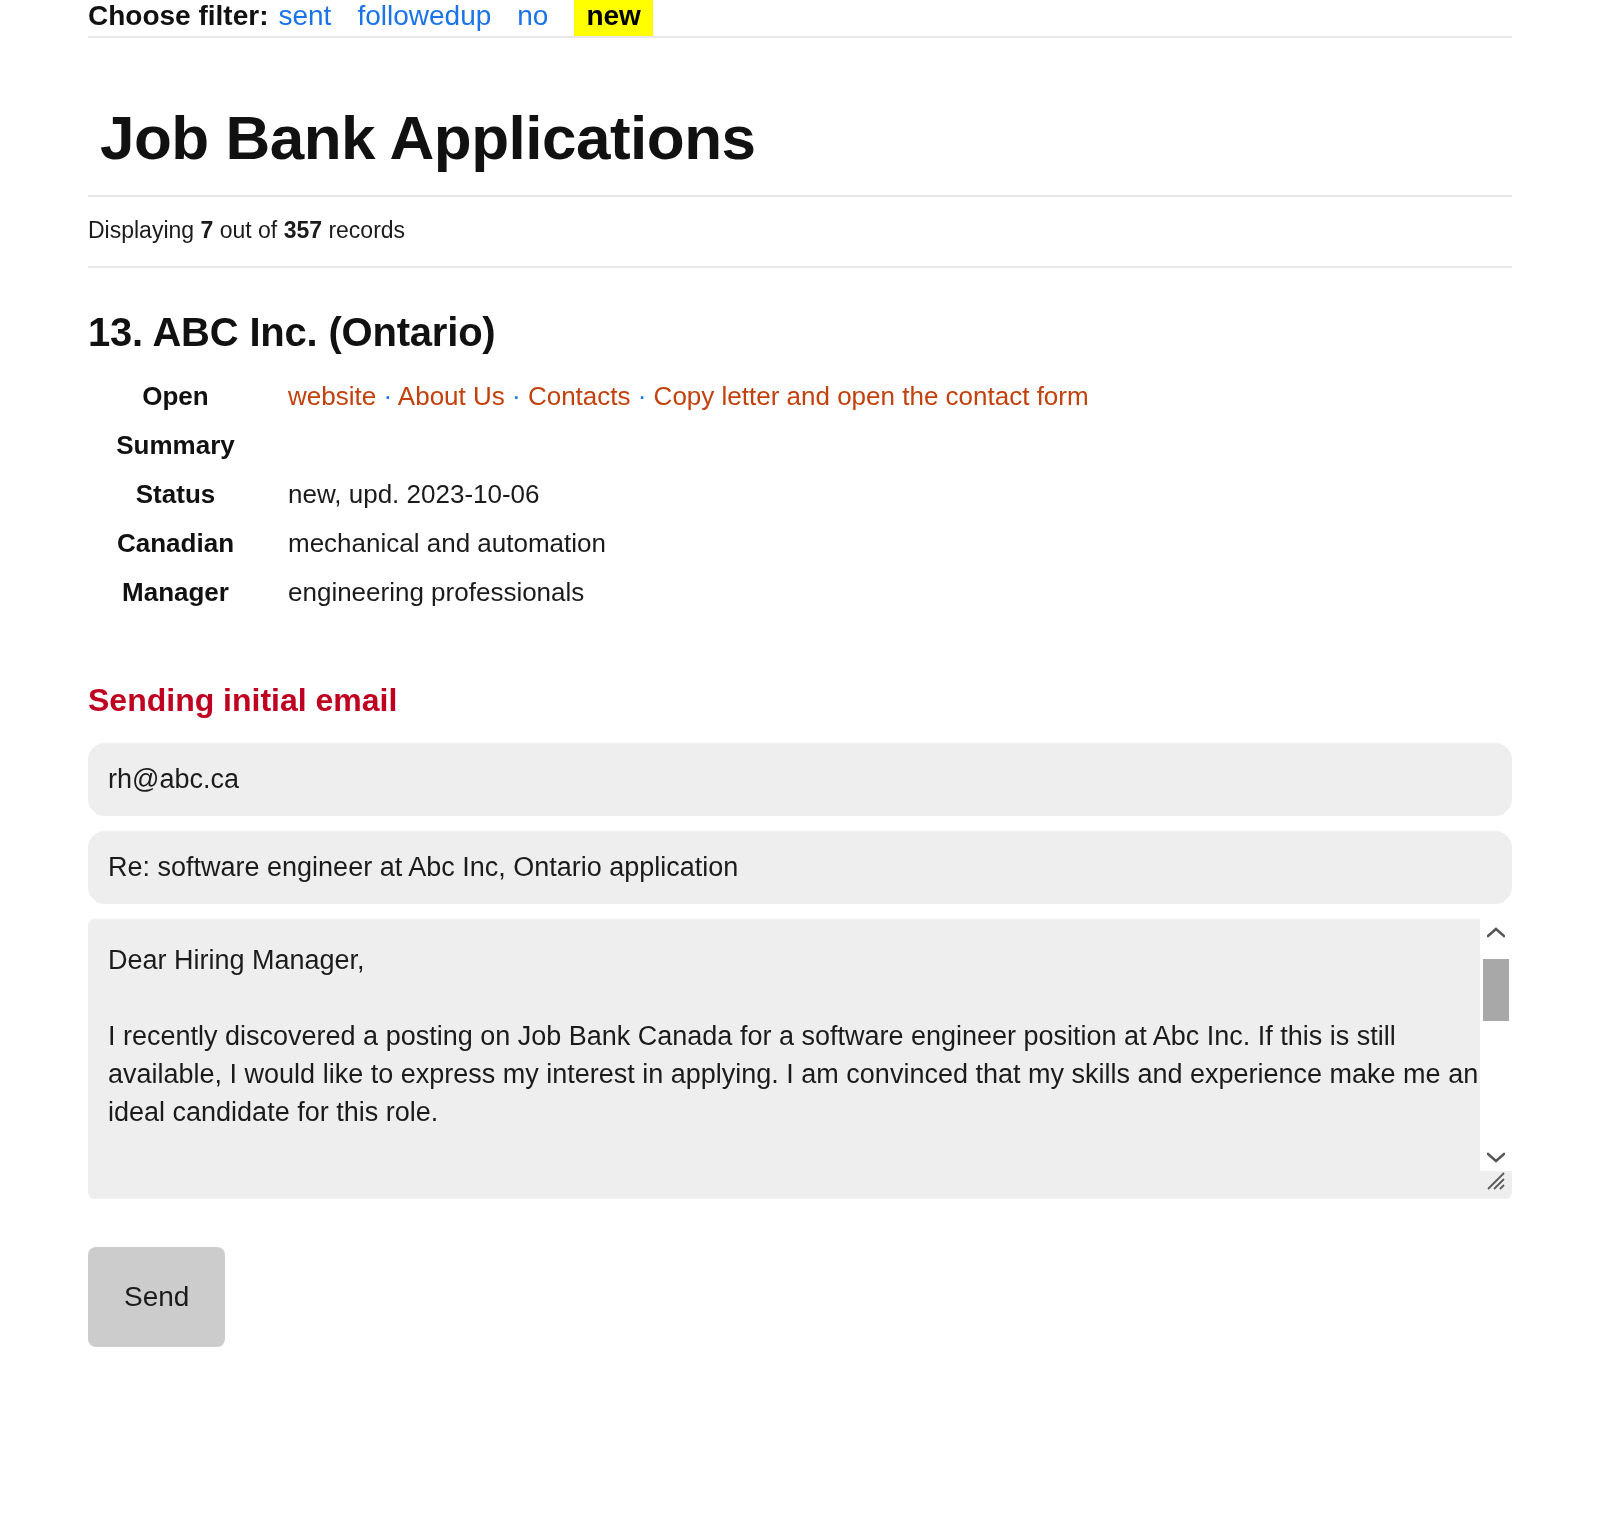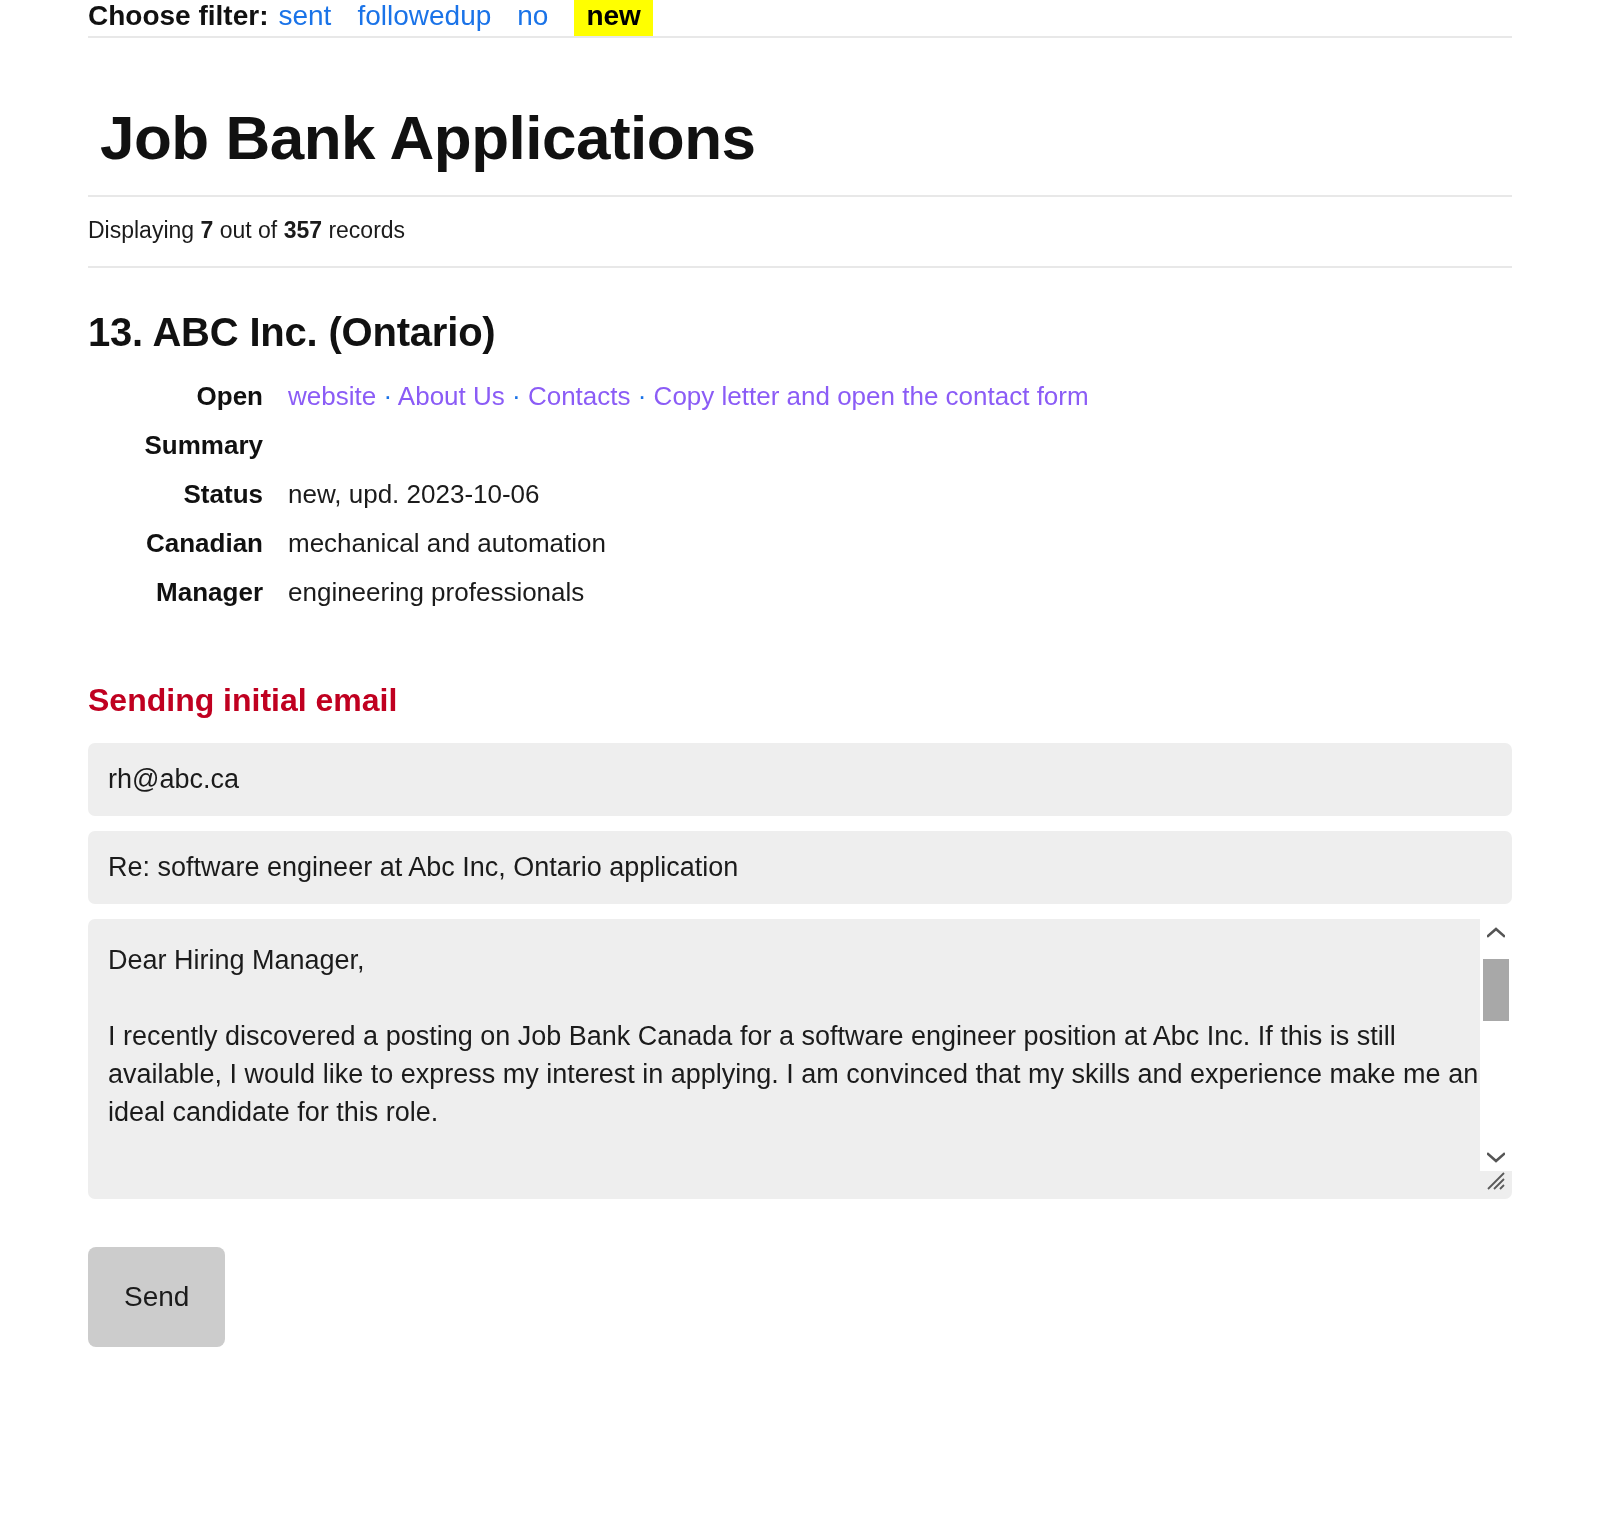--- a/index.html
+++ b/index.html
@@ -95,35 +95,35 @@
     width: 100%;
   }
   .detail-row {
     display: flex;
     align-items: flex-start;
     margin-bottom: 11px;
   }
   .detail-label {
     width: 200px;
     min-width: 200px;
-    text-align: right;
+    text-align: center;
     font-weight: bold;
     font-size: 26px;
     line-height: 38px;
     color: #111111;
     padding-right: 25px;
   }
   .detail-value {
     font-size: 26px;
     line-height: 38px;
     color: #1b1b1b;
     max-width: 1160px;
   }
   .detail-value a {
-    color: #8b5cf6;
+    color: #c2410c;
     text-decoration: none;
     cursor: pointer;
   }
   .sep { color: #1a73e8; }
 
   
   .section-title {
     margin: 0;
     padding: 60px 88px 0 88px;
     font-size: 32px;
@@ -133,21 +133,21 @@
 
   .form-area {
     padding: 24px 88px 0 88px;
   }
 
   .field {
     display: block;
     width: 1424px;
     background: #eeeeee;
     border: none;
-    border-radius: 7px;
+    border-radius: 17px;
     font-family: "Liberation Sans", sans-serif;
     font-size: 27px;
     color: #1b1b1b;
     padding: 18px 20px;
     margin-bottom: 15px;
     outline: none;
   }
   #email-field { height: 73px; }
   #subject-field { height: 73px; }
 

